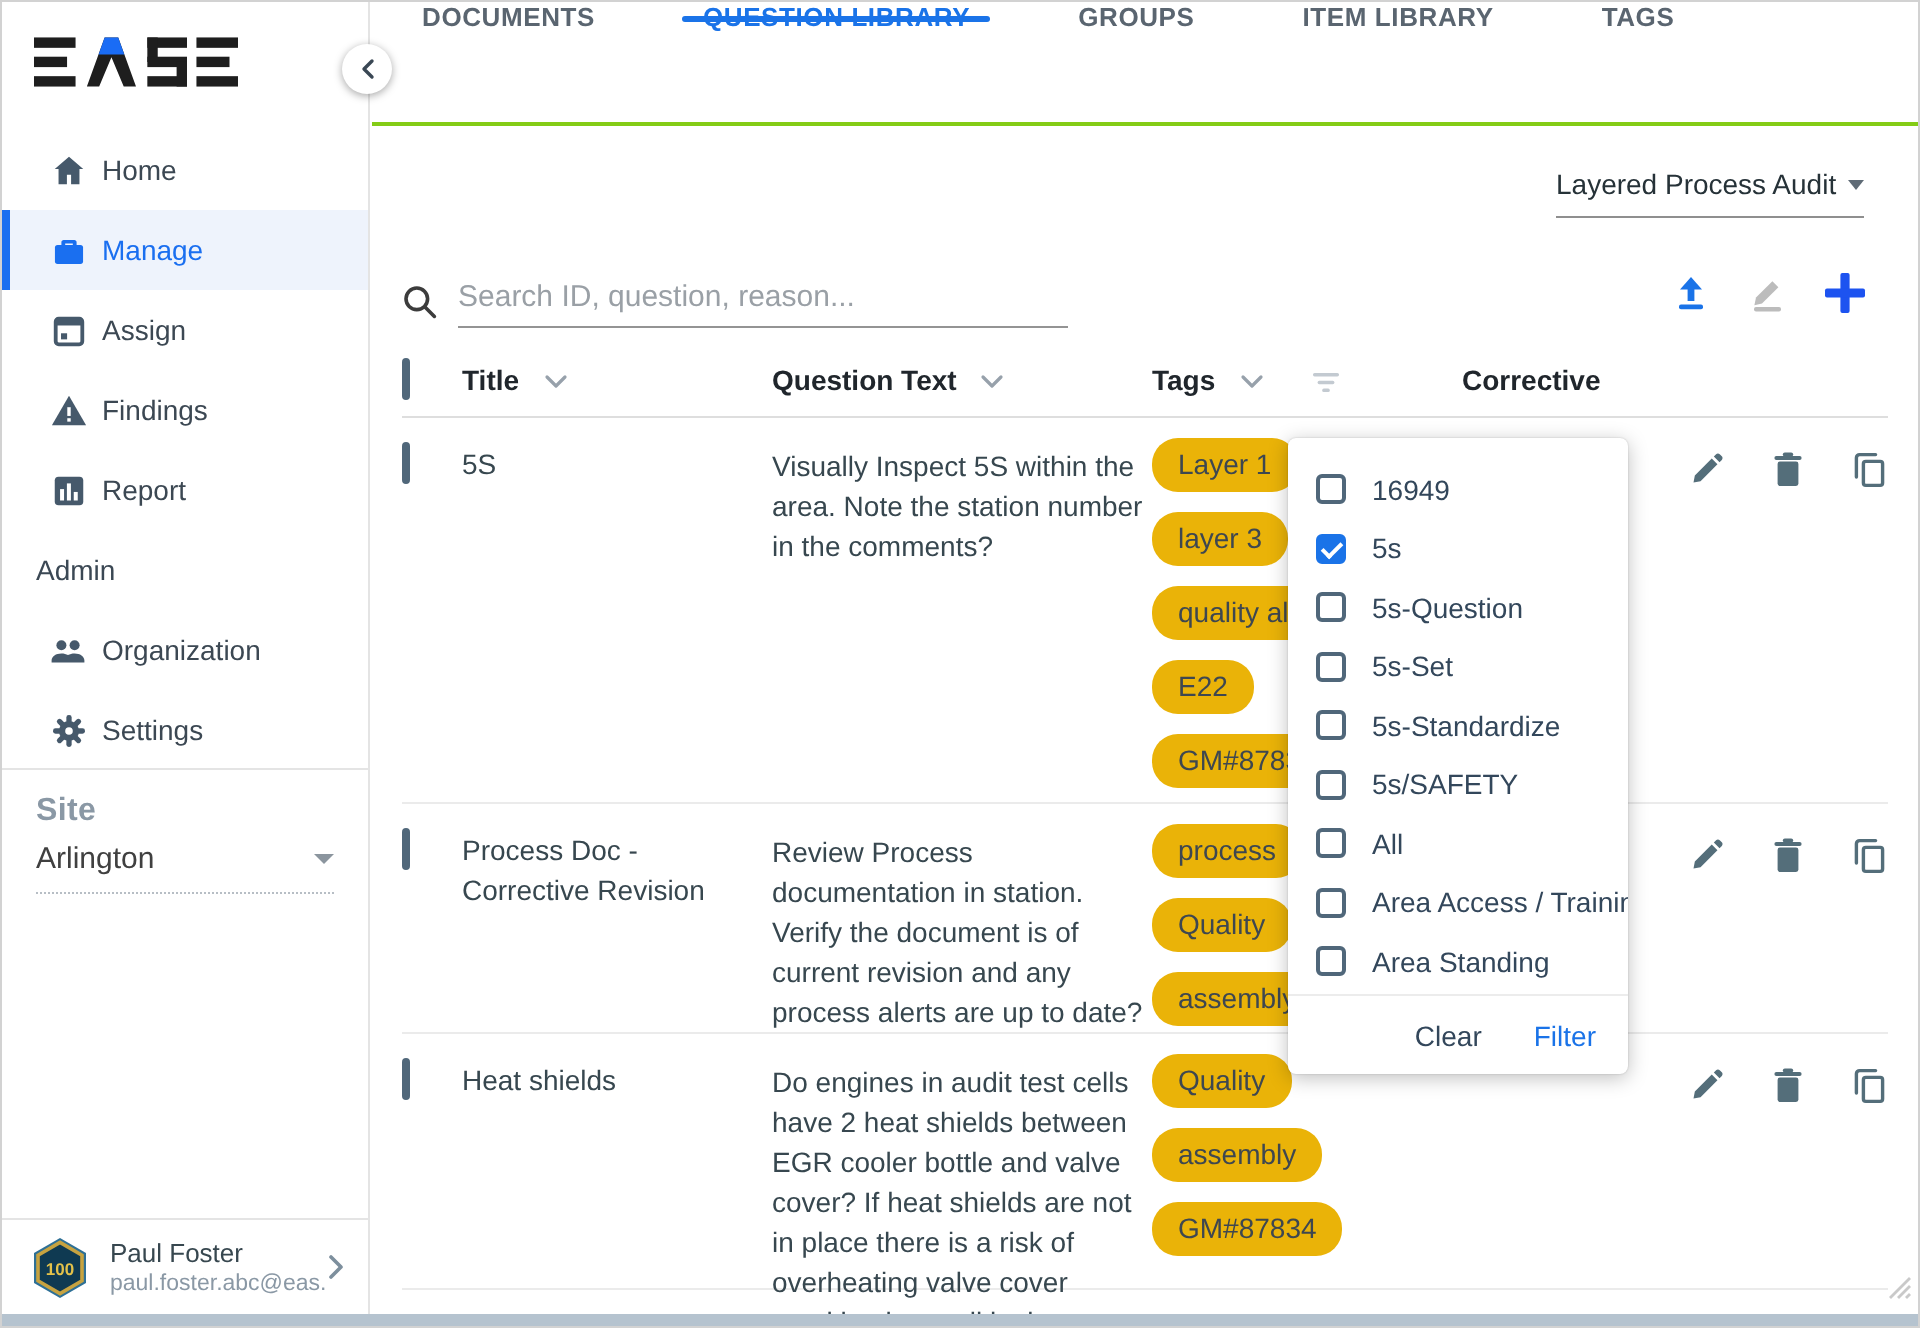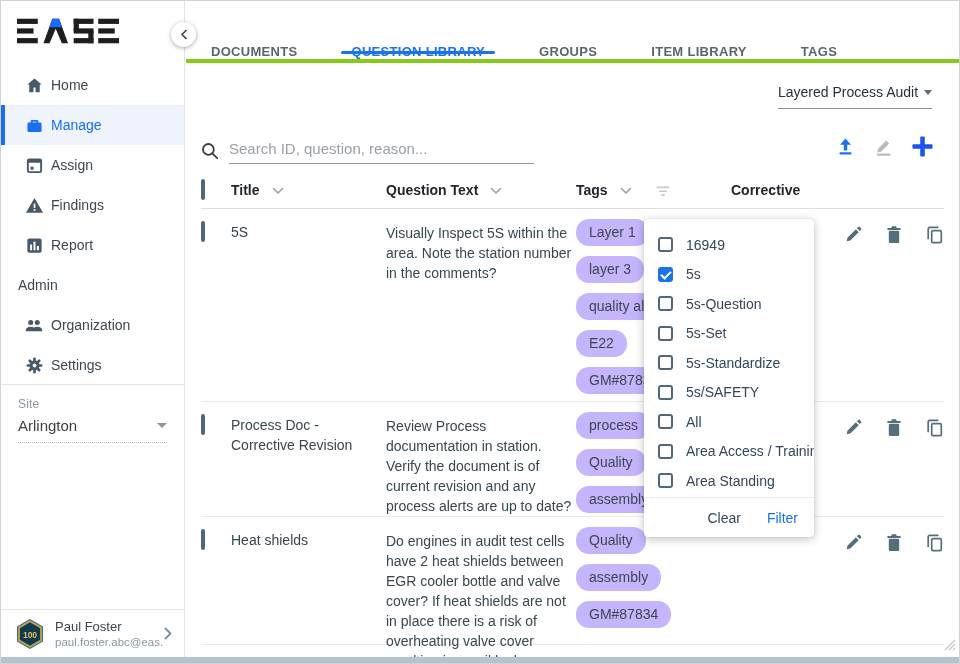--- a/index.html
+++ b/index.html
@@ -18,32 +18,32 @@
   .nav { position:absolute; top:64px; left:0; right:0; }
   .nav-item { position:relative; display:flex; align-items:center; height:40px; cursor:pointer; }
   .nav-item .ico { position:absolute; left:23px; width:20px; height:20px; display:flex; align-items:center; justify-content:center; }
   .nav-item .lbl { position:absolute; left:50px; font-size:14px; color:#3c4853; }
   .nav-item.active { background:#eef3fc; }
   .nav-item.active::before { content:""; position:absolute; left:0; top:0; bottom:0; width:4px; background:#1a6ff0; }
   .nav-item.active .lbl { color:#1a6ff0; font-weight:500; }
   .section-lbl { height:40px; display:flex; align-items:center; padding-left:17px; font-size:14px; color:#3b4854; }
   .site-divider { position:absolute; left:0; right:0; top:383px; border-top:1px solid #e4e4e4; }
   .site-box { position:absolute; left:17px; right:17px; top:396px; }
-  .site-label { font-size:12px; color:#8a98a5; letter-spacing:.2px; }
+  .site-label { font-size:16px; color:#8a98a5; letter-spacing:.2px;font-weight:bold; }
   .site-value { display:flex; align-items:center; justify-content:space-between; margin-top:6px; padding-bottom:8px; border-bottom:1px dotted #b7bec5; font-size:15px; color:#404040; }
   .caret-down { width:0; height:0; border-left:5px solid transparent; border-right:5px solid transparent; border-top:5px solid #8b959e; }
   .profile { position:absolute; left:0; right:0; bottom:0; height:48px; border-top:1px solid #e4e4e4; display:flex; align-items:center; padding:0 12px 0 14px; background:#fff; }
   .profile-text { margin-left:10px; flex:1; overflow:hidden; }
   .profile-name { font-size:13px; color:#37474f; }
   .profile-email { font-size:11.5px; color:#8a98a5; margin-top:2px; white-space:nowrap; }
   .collapse-btn { position:absolute; left:170px; top:21px; width:25px; height:25px; border-radius:50%; background:#fff; box-shadow:0 1px 4px rgba(0,0,0,.35); display:flex; align-items:center; justify-content:center; z-index:20; cursor:pointer; }
 
   
   .main { position:absolute; left:185px; top:0; right:0; bottom:6px; background:#fff; }
-  .tabbar { height:62px; border-bottom:4px solid #84cc16; display:flex; align-items:flex-end; padding-left:25px;gap:24px; }
+  .tabbar { height:62px; border-bottom:2px solid #84cc16; display:flex; align-items:flex-start; padding-left:25px;gap:24px; }
   .tab { position:relative; display:flex; align-items:center; margin-right:30px; font-size:13px; font-weight:700; letter-spacing:.3px; color:#5a6570; cursor:pointer; }
   .tab.active { color:#1a73e8; }
   .tab.active::after { content:""; position:absolute; left:-10px; right:-10px; bottom:5px; height:3px; background:#1a73e8; border-radius:2px; }
 
   .audit-select { position:absolute; top:83px; right:27px; width:154px; display:flex; align-items:center; justify-content:space-between; padding-bottom:8px; border-bottom:1px solid #8f8f8f; font-size:14px; color:#263238; cursor:pointer; }
   .audit-select .caret-down { border-top-color:#5f6b76; border-left-width:4.5px; border-right-width:4.5px; }
 
   .search-row { position:absolute; top:137px; left:15px; display:flex; align-items:center; }
   .search-input { border:none; border-bottom:1px solid #949494; outline:none; width:305px; margin-left:10px; font-size:15px; padding:2px 0 6px; color:#333; font-family:"Liberation Sans",sans-serif; }
   .search-input::placeholder { color:#9aa0a6; }
@@ -63,21 +63,21 @@
   .col-actions { width:100px; display:flex; justify-content:space-between; padding-top:16px; }
   .thead { height:37px; border-bottom:1px solid #dedede; align-items:center; }
   .thead .col-check { padding-top:0; }
   .th { display:flex; align-items:center; gap:12px; font-size:14px; font-weight:700; color:#20262c; }
   .sort-ico { display:flex; margin-top:2px; }
   .tbody-row { border-bottom:1px solid #ebebeb; }
   .row-title { padding-top:14px; font-size:14px; color:#37474f; line-height:1.4; }
   .row-q { padding-top:14px; font-size:14px; color:#37474f; line-height:1.43; }
   .r1 { height:193px; } .r2 { height:115px; } .r3 { height:128px; }
   .chips { padding-top:10px; }
-  .chip { display:table; background:#c4b5fd; color:#3e4750; font-size:14px; line-height:1; padding:6px 13px 7px; border-radius:13px; margin-bottom:10px; white-space:nowrap; }
+  .chip { display:table; background:#eab308; color:#3e4750; font-size:14px; line-height:1; padding:6px 13px 7px; border-radius:13px; margin-bottom:10px; white-space:nowrap; }
   .cb { width:15px; height:15px; border:2px solid #50677a; border-radius:3px; background:#fff; flex:none; cursor:pointer; }
   .cb.checked { background:#1a73e8; border-color:#1a73e8; }
   .cb.checked::after { content:""; display:block; width:8px; height:4px; border-left:2px solid #fff; border-bottom:2px solid #fff; transform:rotate(-45deg); margin:2px 0 0 1px; }
   .action-ico { cursor:pointer; display:flex; }
 
   
   .filter-panel { position:absolute; left:643px; top:218px; width:170px; background:#fff; border-radius:4px; box-shadow:0 2px 10px rgba(0,0,0,.25), 0 0 1px rgba(0,0,0,.2); z-index:30; }
   .fp-list { height:278px; overflow:hidden; padding-top:11px; }
   .fp-item { display:flex; align-items:center; gap:13px; height:29.5px; padding-left:14px; cursor:pointer; }
   .fp-item .lbl { font-size:14px; color:#33475b; white-space:nowrap; }

